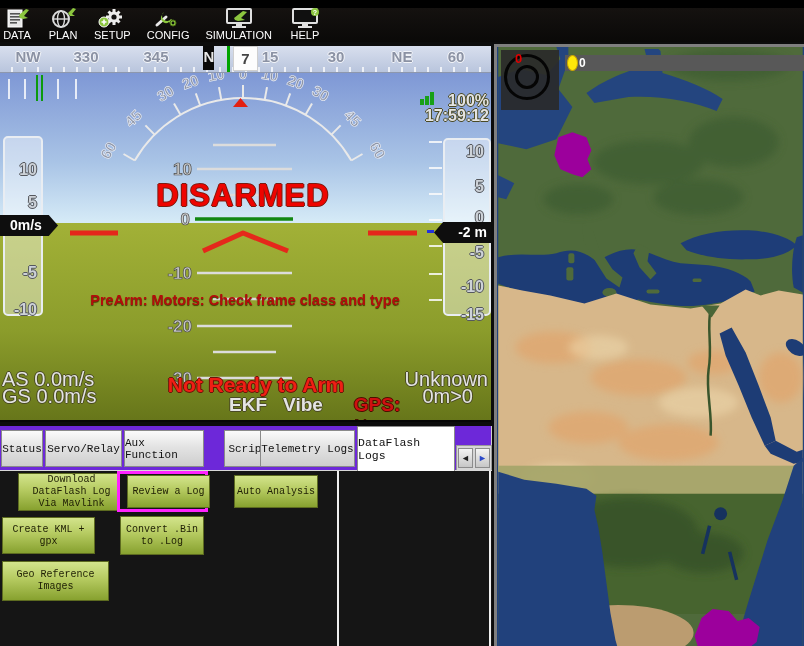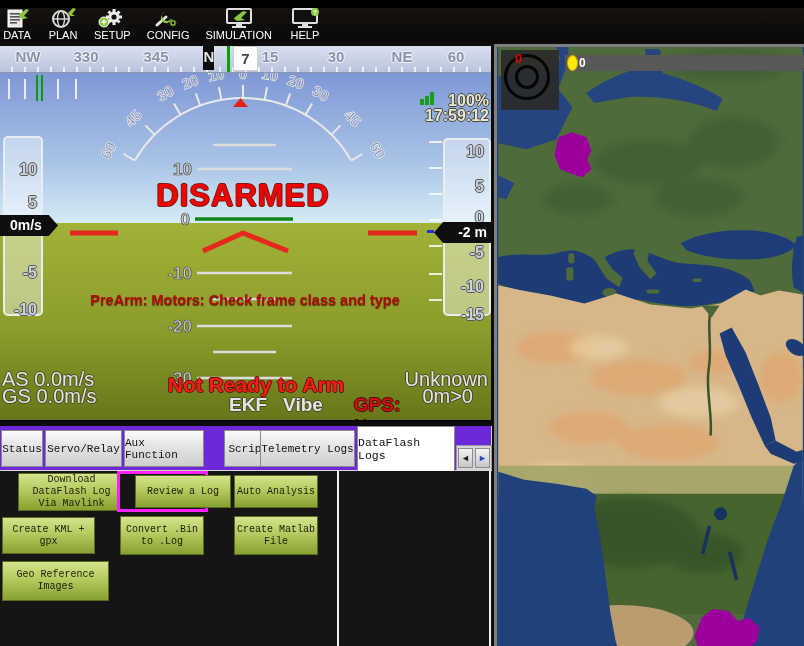--- a/index.html
+++ b/index.html
@@ -60,21 +60,21 @@
   .tabarrows{position:absolute;left:456px;top:19px;width:36px;height:26px;background:#d6d6d6;border:1px solid #9a9a9a;box-sizing:border-box;display:flex;gap:2px;align-items:center;justify-content:center;}
   .tabarrows .abtn{width:15px;height:20px;background:linear-gradient(#f4f4f4,#c6c6c6);border:1px solid #8c8c8c;box-sizing:border-box;
        font-size:9px;line-height:18px;text-align:center;cursor:pointer;}
   
   .logpanel{position:absolute;left:0;top:462px;width:492px;height:184px;background:#151515;border-top:1px solid #d8d8d8;box-sizing:border-box;}
   .logpanel .vline{position:absolute;top:0;width:2px;height:184px;background:#efefef;}
   .gbtn{position:absolute;background:linear-gradient(#d3e48c,#b5ca60 45%,#87a12f);border:1px solid #5d6b20;box-sizing:border-box;
         font-family:"Liberation Mono",monospace;font-size:10px;line-height:12px;color:#1e1e04;
         display:flex;align-items:center;justify-content:center;text-align:center;cursor:pointer;padding:1px 2px;}
   .magenta-wrap{position:absolute;left:117px;top:0;width:91px;height:41px;border:3px solid #ff22ff;box-sizing:border-box;background:#151515;}
-  .magenta-wrap .gbtn{position:absolute;left:15px;top:1px;width:96px;height:33px;text-align:right;}
+  .magenta-wrap .gbtn{position:absolute;left:7px;top:1px;width:83px;height:33px;text-align:right;}
   
   .map-panel{position:absolute;left:494px;top:36px;width:310px;height:610px;border-left:3px solid #7f7f7f;border-top:3px solid #7f7f7f;box-sizing:border-box;background:#21417c;cursor:grab;}
   .map-panel svg{display:block;}
   .map-gauge{position:absolute;left:4px;top:3px;width:58px;height:60px;background:rgba(42,42,42,0.92);}
   .map-gauge .c1{position:absolute;left:3px;top:4px;width:46px;height:46px;border:3px solid #050505;border-radius:50%;box-sizing:border-box;}
   .map-gauge .c2{position:absolute;left:14px;top:15px;width:24px;height:24px;border:3px solid #050505;border-radius:50%;box-sizing:border-box;}
   .map-gauge .gv{position:absolute;left:14px;top:1px;color:#e00000;font-size:13px;font-weight:bold;}
   .map-slider{position:absolute;left:68px;top:8px;width:239px;height:16px;background:#585858;}
   .map-slider .thumb{position:absolute;left:2px;top:0px;width:11px;height:16px;background:#ffe80a;border-radius:50%;border:1px solid #caa800;box-sizing:border-box;cursor:pointer;}
   .map-slider .sval{position:absolute;left:14px;top:1px;color:#fff;font-size:12px;font-weight:bold;}
@@ -320,21 +320,20 @@
   <div class="logpanel">
     <div class="vline" style="left:337px"></div>
     <div class="vline" style="left:489px"></div>
     <div class="gbtn" style="left:18px;top:2px;width:107px;height:38px">Download DataFlash Log Via Mavlink</div>
     <div class="magenta-wrap">
       <div class="gbtn">Review a Log</div>
     </div>
     <div class="gbtn" style="left:234px;top:4px;width:84px;height:33px">Auto Analysis</div>
     <div class="gbtn" style="left:2px;top:46px;width:93px;height:37px">Create KML + gpx</div>
     <div class="gbtn" style="left:120px;top:45px;width:84px;height:39px">Convert .Bin to .Log</div>
-    <div class="gbtn" style="left:234px;top:45px;width:84px;height:39px">Create Matlab File</div>
     <div class="gbtn" style="left:2px;top:90px;width:107px;height:40px">Geo Reference Images</div>
   </div>
 
   <div class="map-panel">
     <svg width="307" height="607" viewBox="0 0 304 606">
       <defs>
           <filter id="b1" x="-30%" y="-30%" width="160%" height="160%">
             <feGaussianBlur stdDeviation="4"></feGaussianBlur>
           </filter>
         </defs>

